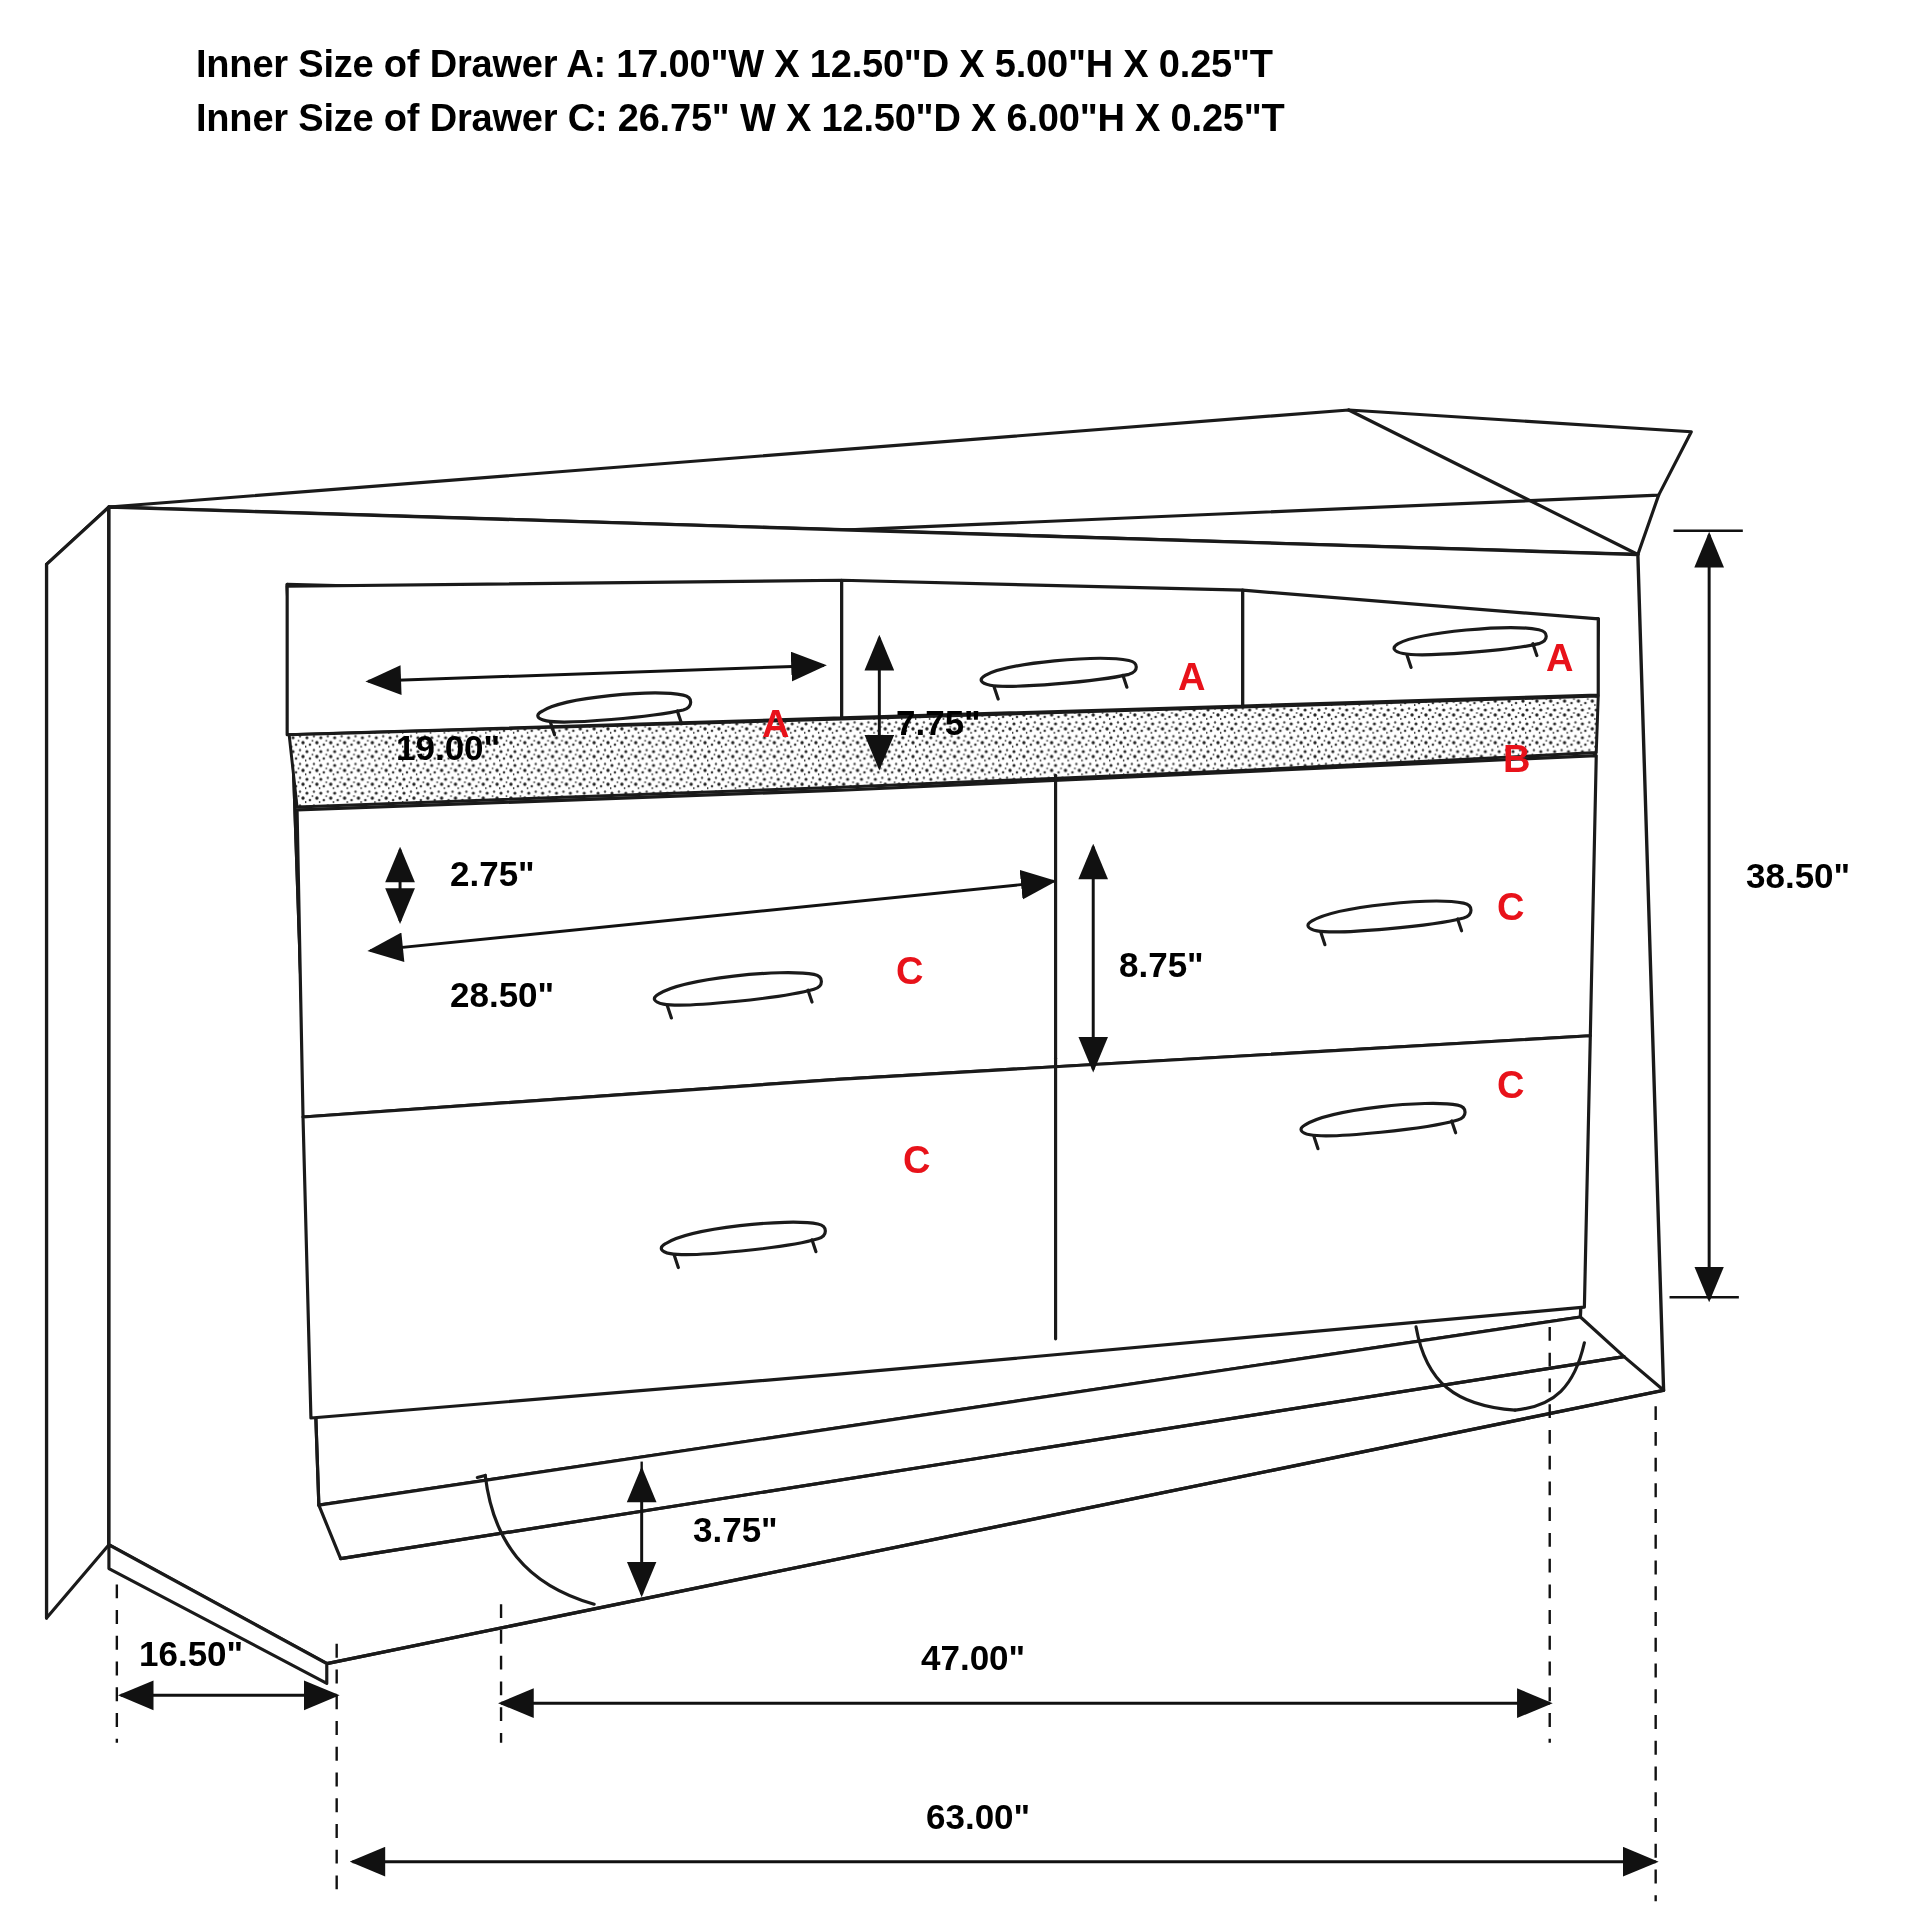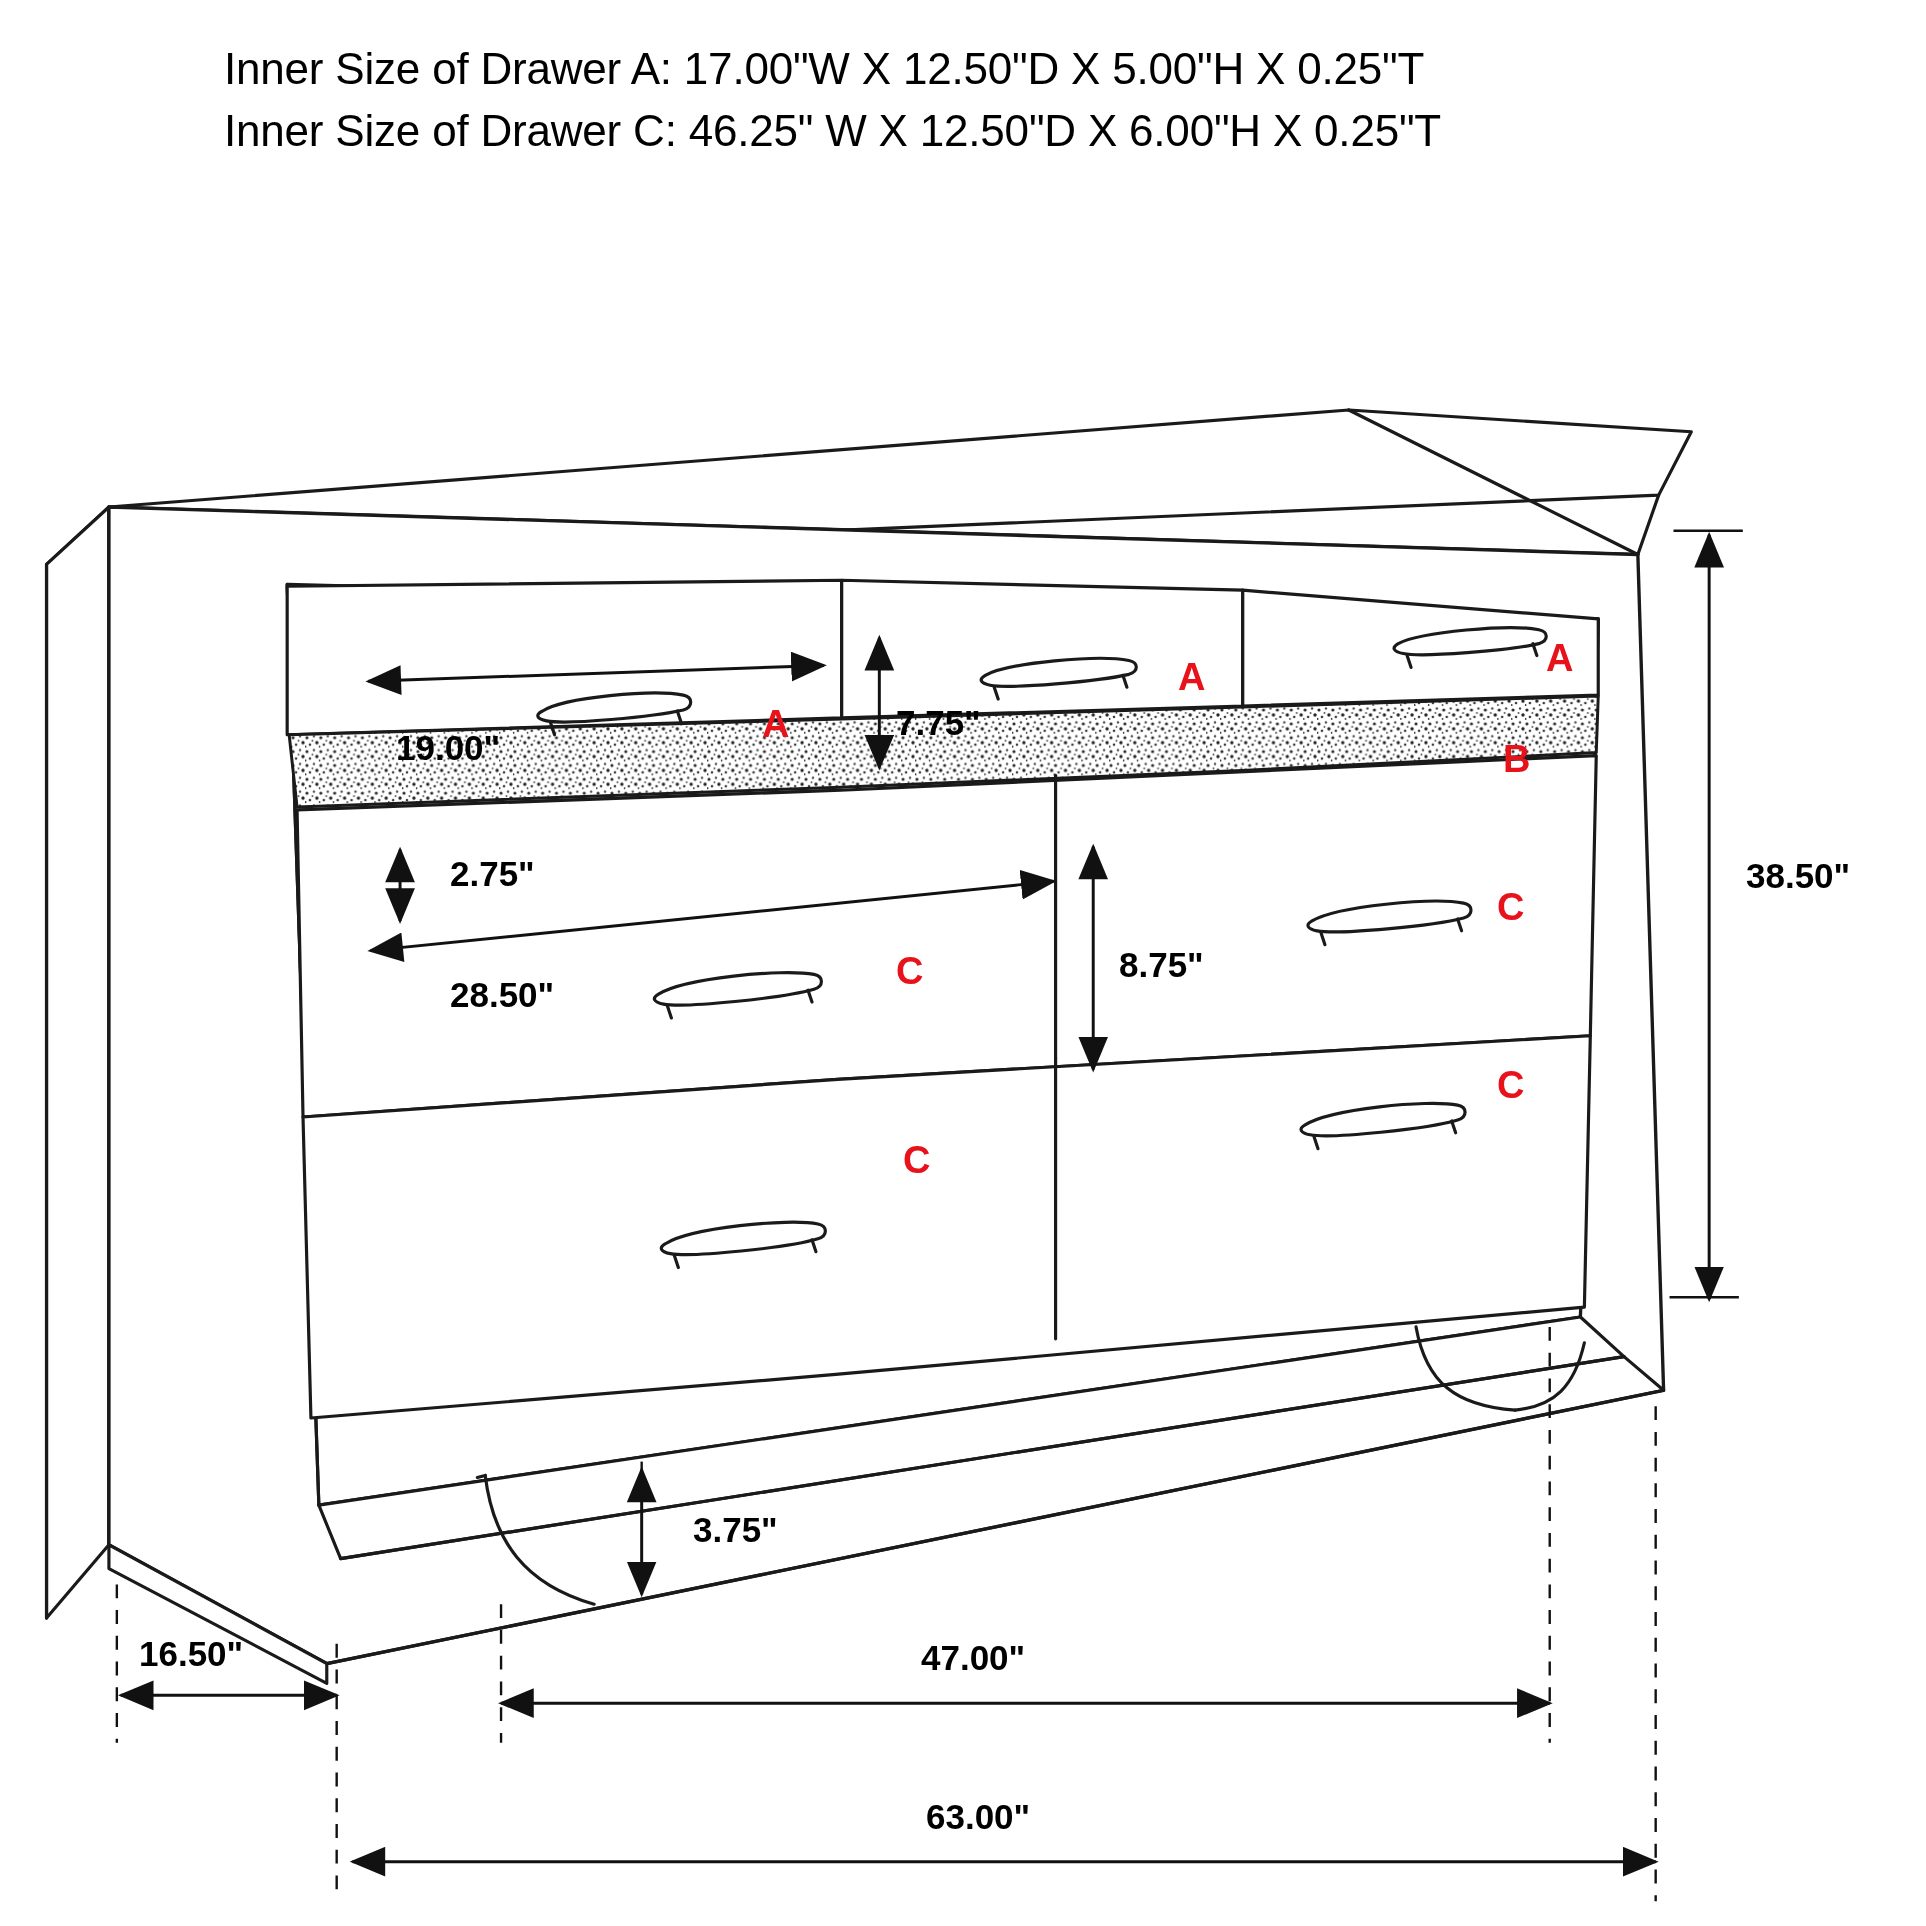--- a/index.html
+++ b/index.html
@@ -20,27 +20,26 @@
     width: 1927px;
     height: 1927px;
   }
   .spec-block {
     position: absolute;
     left: 196px;
     top: 38px;
     width: 1584px;
   }
   .spec-line {
-    font-size: 44px;
-    font-weight: normal;
+    font-size: 38px;
+    font-weight: bold;
     color: #000;
     line-height: 1.42;
     white-space: nowrap;
     letter-spacing: -0.2px;
-    margin-left: 28px;
   }
   svg#drawing {
     position: absolute;
     left: 0;
     top: 0;
     width: 1927px;
     height: 1927px;
   }
   .dim-label {
     position: absolute;
@@ -57,21 +56,21 @@
     white-space: nowrap;
   }
 </style>
 </head>
 <body>
 
 <div id="stage">
 
   <div class="spec-block">
     <div class="spec-line">Inner Size of Drawer A: 17.00"W X 12.50"D X 5.00"H X 0.25"T</div>
-    <div class="spec-line">Inner Size of Drawer C: 46.25" W X 12.50"D X 6.00"H X 0.25"T</div>
+    <div class="spec-line">Inner Size of Drawer C: 26.75" W X 12.50"D X 6.00"H X 0.25"T</div>
   </div>
 
   <svg id="drawing" viewBox="0 0 1946 1946">
     <defs>
       <marker id="arrHead" markerWidth="14" markerHeight="14" refX="11" refY="5" orient="auto">
         <path d="M0,0 L12,5 L0,10 z" fill="#111"></path>
       </marker>
       <marker id="arrTail" markerWidth="14" markerHeight="14" refX="1" refY="5" orient="auto">
         <path d="M12,0 L0,5 L12,10 z" fill="#111"></path>
       </marker>

